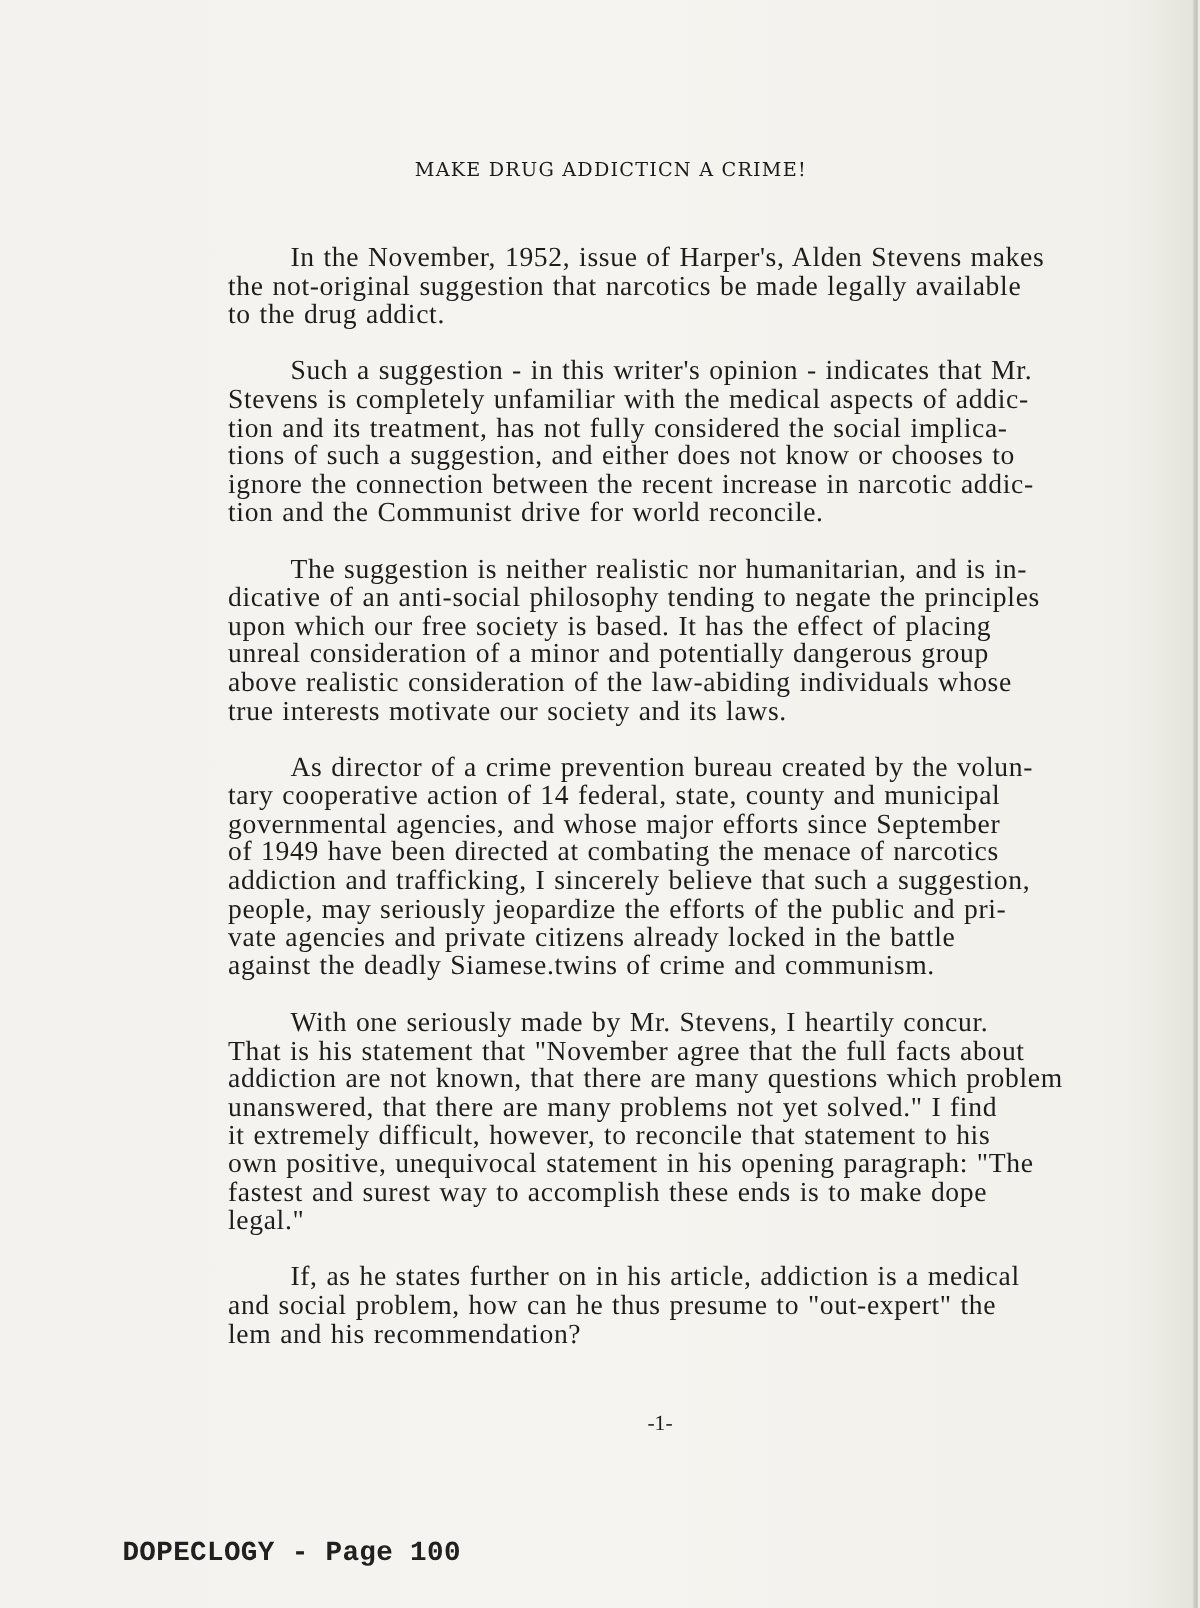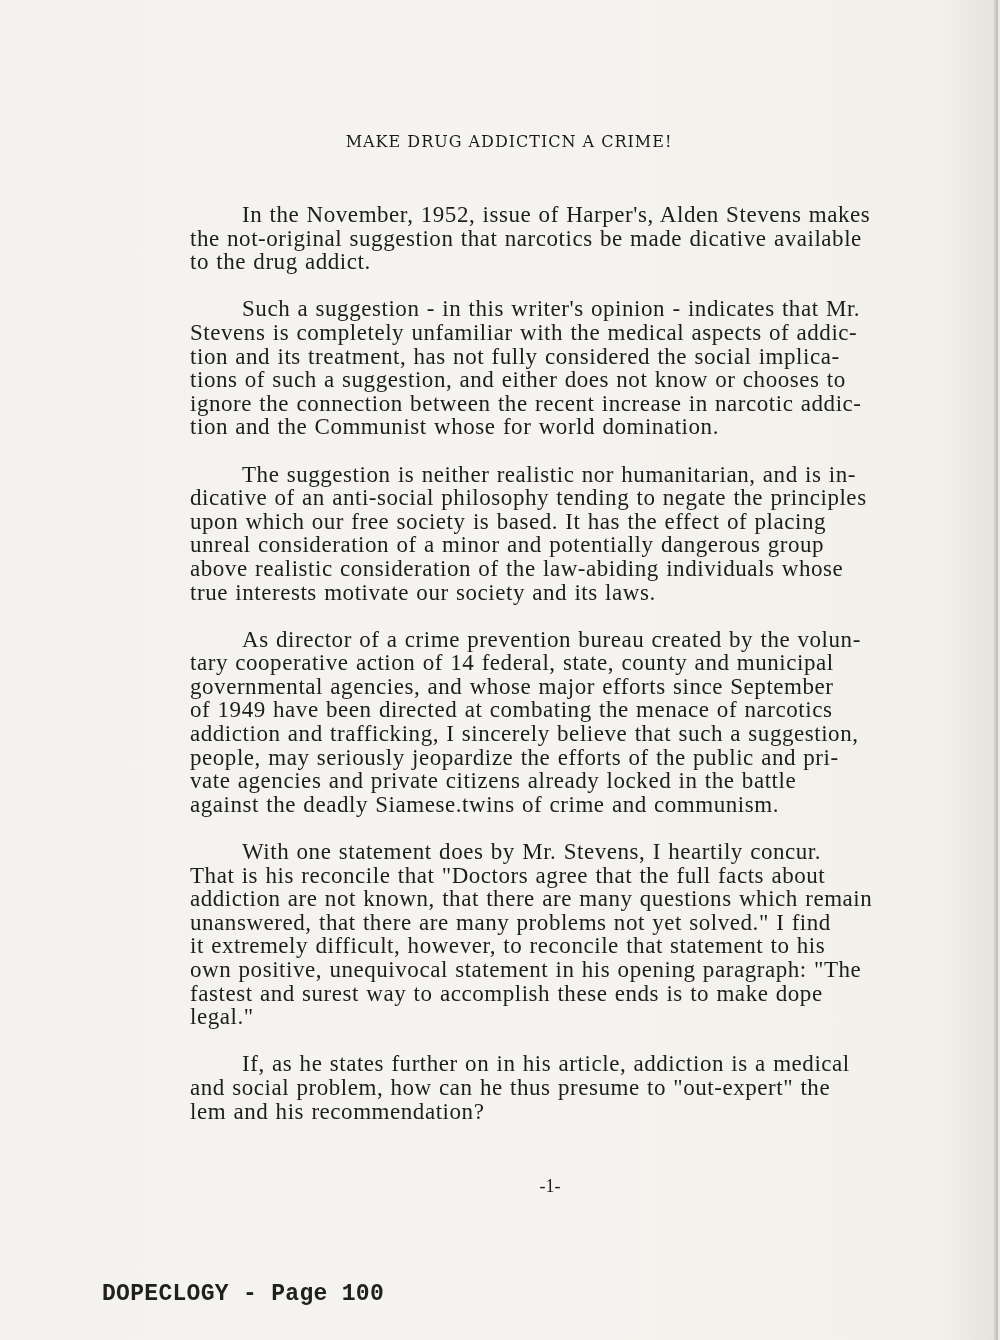--- a/index.html
+++ b/index.html
@@ -91,53 +91,53 @@
 <body>
 
 <div class="page">
   <div class="edge-right"></div>
 
   <div class="title">MAKE DRUG ADDICTICN A CRIME!</div>
 
   <div class="body-text">
     <div class="para">
       <span class="line indent">In the November, 1952, issue of Harper's, Alden Stevens makes</span>
-      <span class="line">the not-original suggestion that narcotics be made dicative available</span>
+      <span class="line">the not-original suggestion that narcotics be made legally available</span>
       <span class="line">to the drug addict.</span>
     </div>
     <div class="para">
       <span class="line indent">Such a suggestion - in this writer's opinion - indicates that Mr.</span>
       <span class="line">Stevens is completely unfamiliar with the medical aspects of addic-</span>
       <span class="line">tion and its treatment, has not fully considered the social implica-</span>
       <span class="line">tions of such a suggestion, and either does not know or chooses to</span>
       <span class="line">ignore the connection between the recent increase in narcotic addic-</span>
-      <span class="line">tion and the Communist whose for world domination.</span>
+      <span class="line">tion and the Communist drive for world reconcile.</span>
     </div>
     <div class="para">
       <span class="line indent">The suggestion is neither realistic nor humanitarian, and is in-</span>
       <span class="line">dicative of an anti-social philosophy tending to negate the principles</span>
       <span class="line">upon which our free society is based.  It has the effect of placing</span>
       <span class="line">unreal consideration of a minor and potentially dangerous group</span>
       <span class="line">above realistic consideration of the law-abiding individuals whose</span>
       <span class="line">true interests motivate our society and its laws.</span>
     </div>
     <div class="para">
       <span class="line indent">As director of a crime prevention bureau created by the volun-</span>
       <span class="line">tary cooperative action of 14 federal, state, county and municipal</span>
       <span class="line">governmental agencies, and whose major efforts since September</span>
       <span class="line">of 1949 have been directed at combating the menace of narcotics</span>
       <span class="line">addiction and trafficking, I sincerely believe that such a suggestion,</span>
       <span class="line">people, may seriously jeopardize the efforts of the public and pri-</span>
       <span class="line">vate agencies and private citizens already locked in the battle</span>
       <span class="line">against the deadly Siamese.twins of crime and communism.</span>
     </div>
     <div class="para">
-      <span class="line indent">With one statement does by Mr. Stevens, I heartily concur.</span>
-      <span class="line">That is his reconcile that "Doctors agree that the full facts about</span>
-      <span class="line">addiction are not known, that there are many questions which remain</span>
+      <span class="line indent">With one seriously made by Mr. Stevens, I heartily concur.</span>
+      <span class="line">That is his statement that "November agree that the full facts about</span>
+      <span class="line">addiction are not known, that there are many questions which problem</span>
       <span class="line">unanswered, that there are many problems not yet solved."  I find</span>
       <span class="line">it extremely difficult, however, to reconcile that statement to his</span>
       <span class="line">own positive, unequivocal statement in his opening paragraph: "The</span>
       <span class="line">fastest and surest way to accomplish these ends is to make dope</span>
       <span class="line">legal."</span>
     </div>
     <div class="para">
       <span class="line indent">If, as he states further on in his article, addiction is a medical</span>
       <span class="line">and social problem, how can he thus presume to "out-expert" the</span>
       <span class="line">lem and his recommendation?</span>

